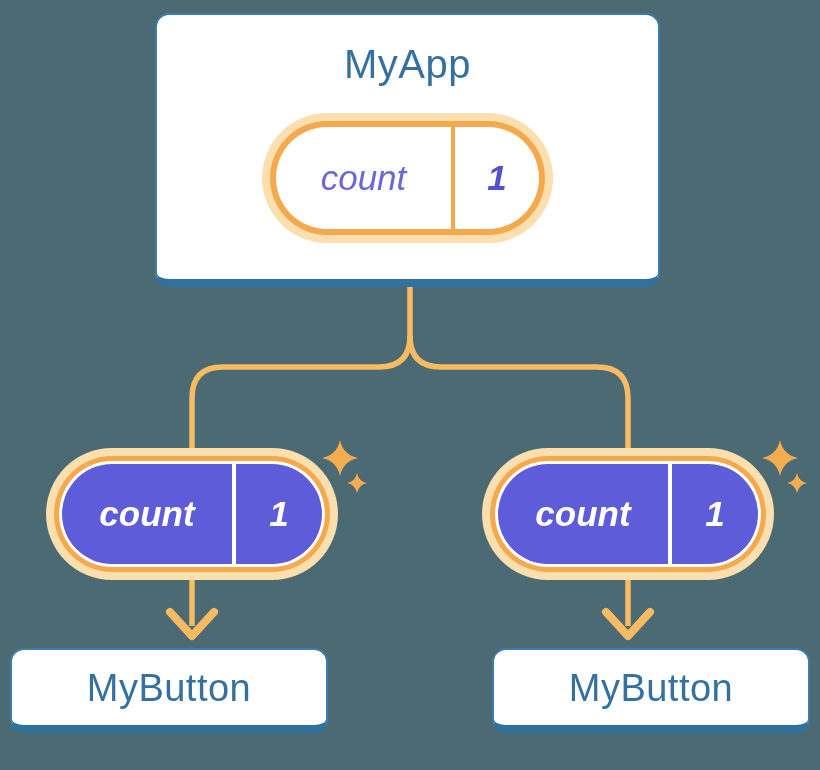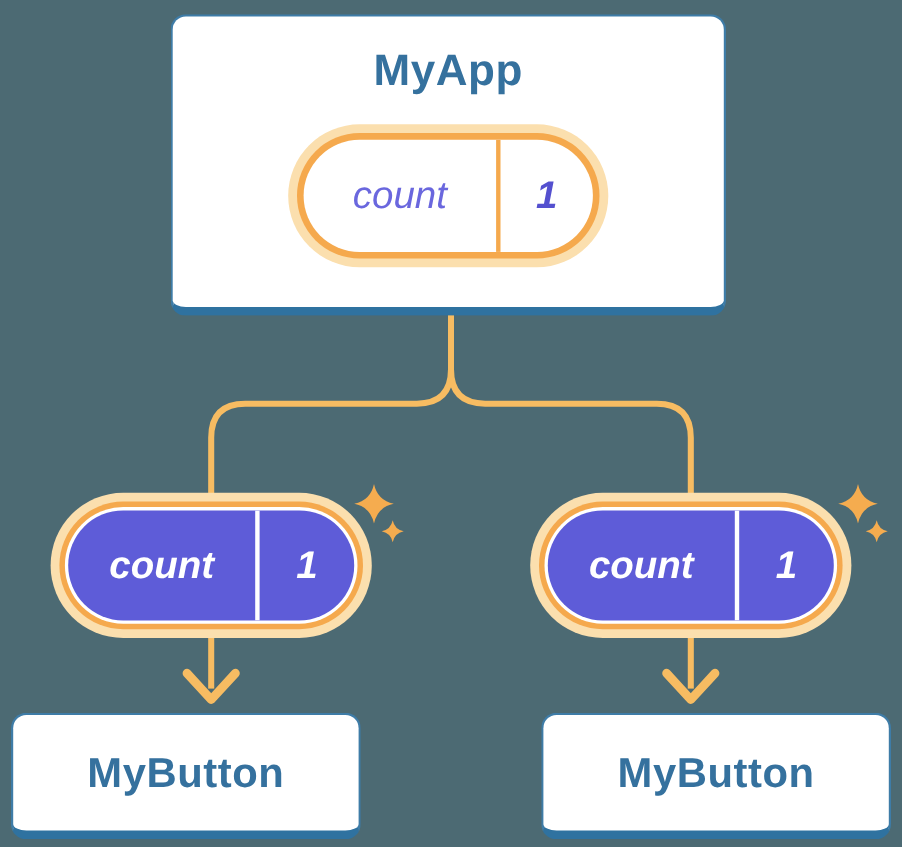--- a/index.html
+++ b/index.html
@@ -13,24 +13,24 @@
   svg.layer{position:absolute;left:0;top:0;z-index:1;}
   .card{
     position:absolute;box-sizing:border-box;background:#fff;
     border:2px solid var(--card-border,#3E7CA7);
     border-bottom:8px solid var(--card-border-bottom,#2F72A0);
     border-radius:14px;z-index:2;
   }
   .card-root{left:155px;top:13px;width:505px;height:274px;
     display:flex;flex-direction:column;align-items:center;}
   .node-title{
-    margin-top:26px;font-size:40px;font-weight:700;line-height:46px;
+    margin-top:26px;font-size:40px;font-weight:400;line-height:46px;
     color:var(--node-text,#35719E);letter-spacing:.5px;
   }
-  .card-leaf{width:318px;height:115px;display:flex;align-items:center;justify-content:center;text-align:right;}
+  .card-leaf{width:318px;height:85px;display:flex;align-items:center;justify-content:center;text-align:right;}
   .card-leaf .node-title{margin-top:0;font-size:38px;}
   .card-leaf-left{left:10px;top:648px;}
   .card-leaf-right{left:492px;top:648px;}
 
   
   .pill{border-radius:999px;background:var(--halo,#FBDFAE);padding:8px;z-index:3;}
   .pill-ring{border-radius:999px;background:var(--ring,#F5A94D);padding:6px;}
   .pill-core{border-radius:999px;background:#fff;display:flex;overflow:hidden;
     height:102px;width:263px;align-items:stretch;font-style:italic;}
   .pill-sect{display:flex;align-items:center;justify-content:center;}

